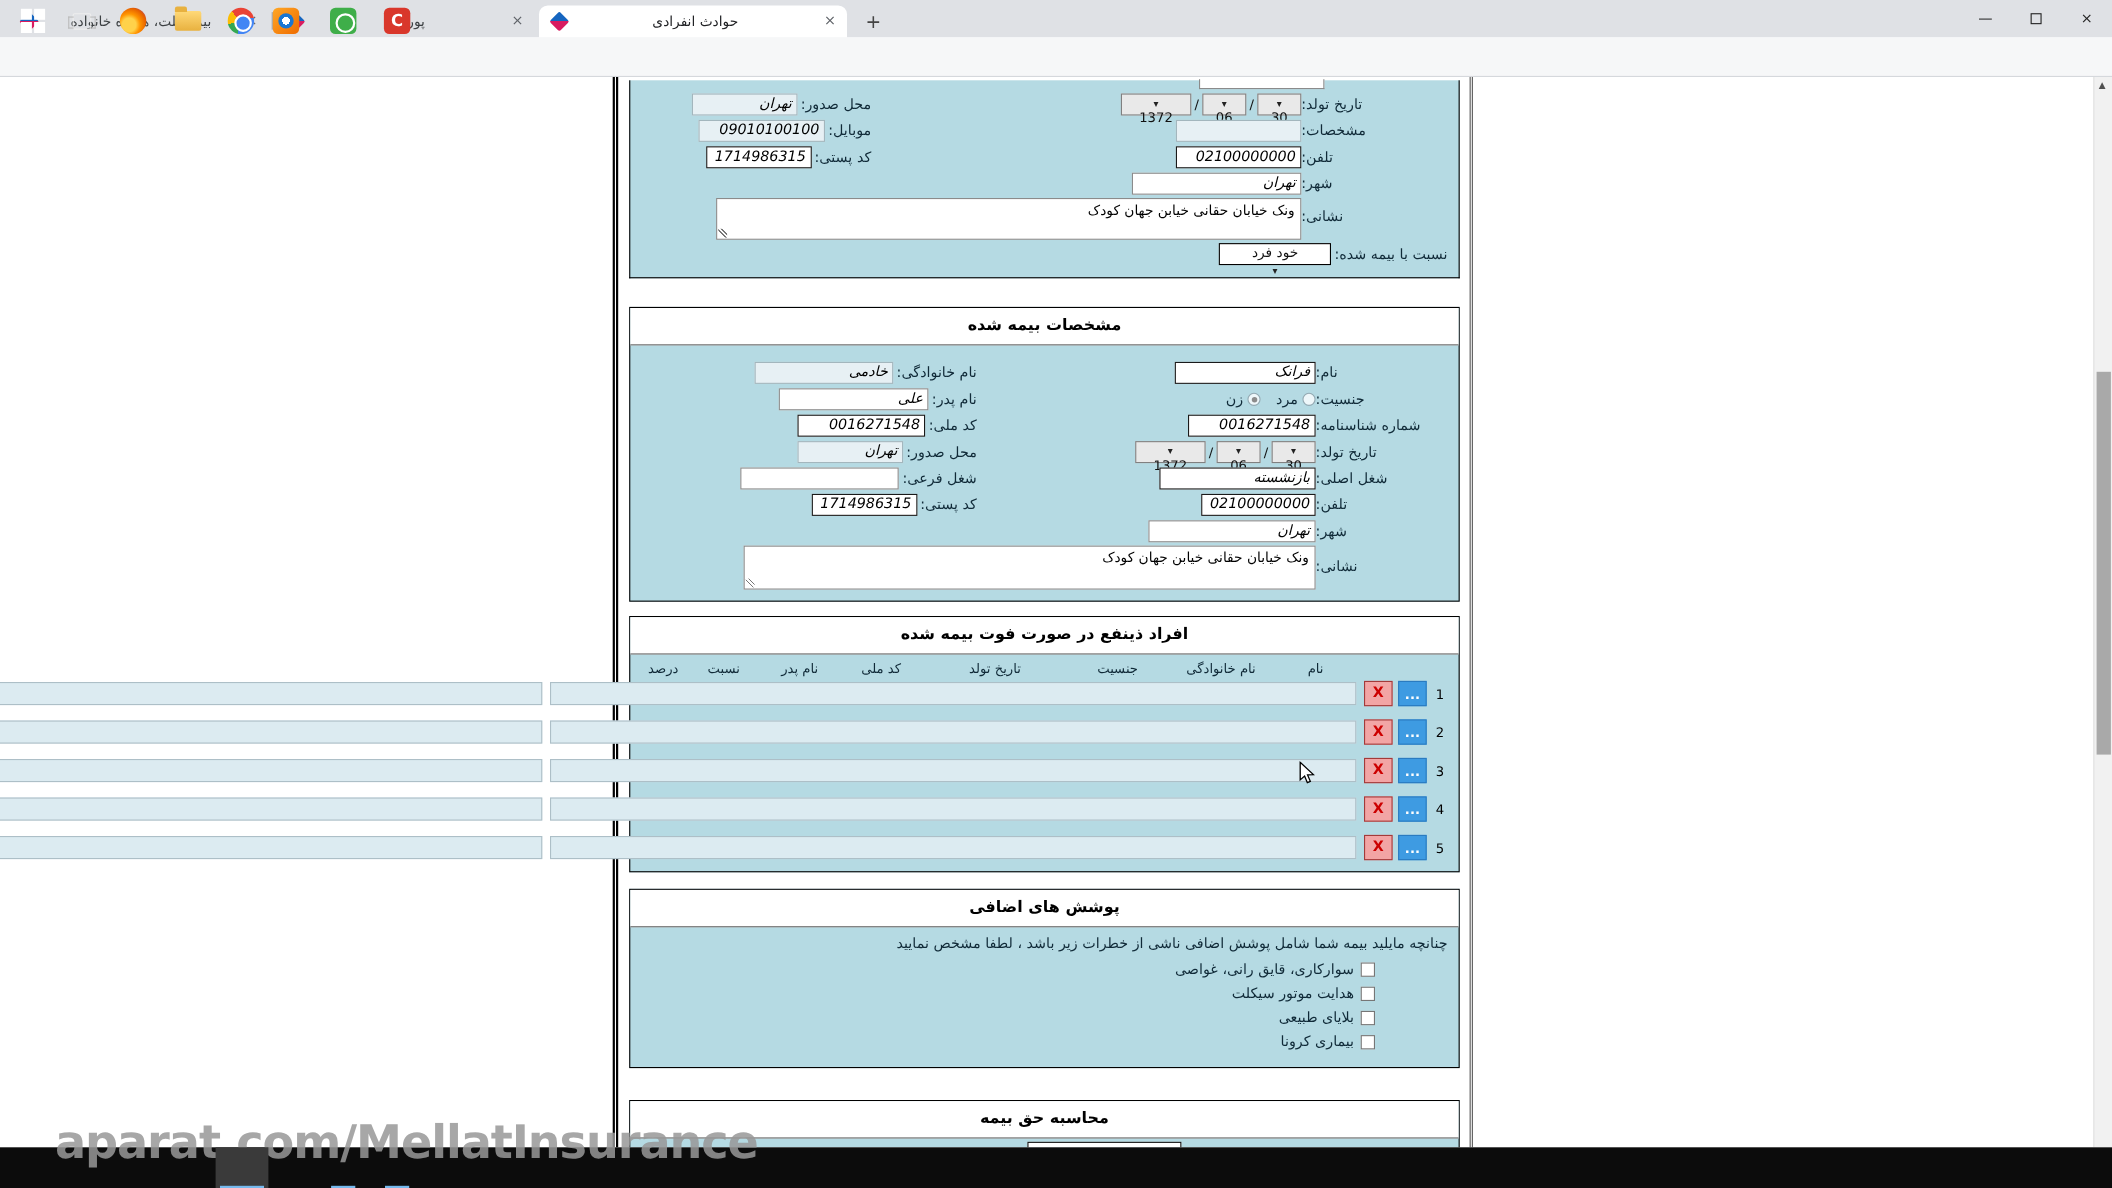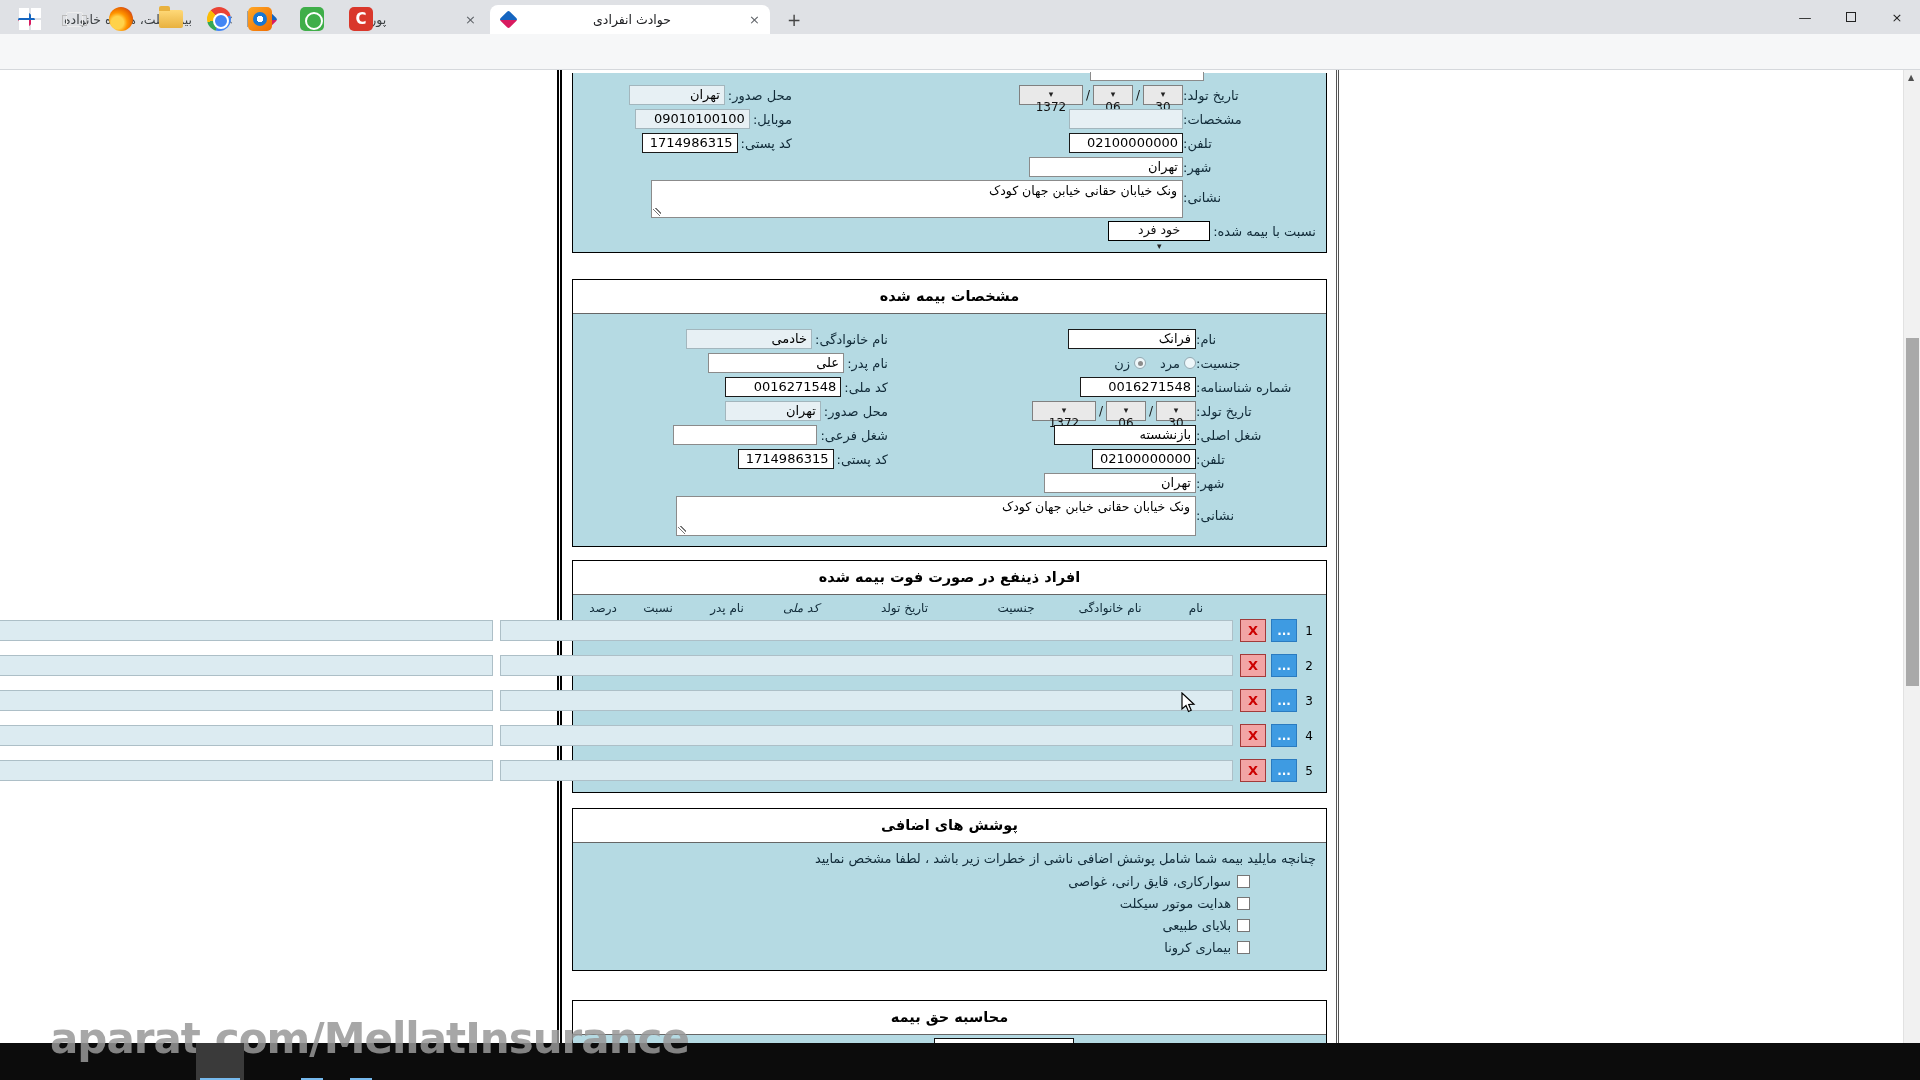--- a/index.html
+++ b/index.html
@@ -59,21 +59,21 @@
   .frow { display:flex; align-items:center; min-height:22px; margin:2px 0; position:relative; direction:rtl; }
   .lblbox { width:133px; flex:none; font-size:13px; color:#102a38; text-align:left; white-space:nowrap; }
   .sec-insured .lblbox { width:120px; }
   .lbl-auto { font-size:13px; color:#102a38; white-space:nowrap; margin-left:3px; }
   .lpair { position:absolute; display:flex; align-items:center; direction:rtl; }
   .sec-contact .lpair { right:524px; }
   .sec-insured .lpair { right:428px; }
   .llbl { font-size:13px; color:#102a38; white-space:nowrap; margin-left:3px; }
 
   .inp { height:20px; background:#fff; border:1px solid #8b8b8b; font-size:13px; color:#000;
-         padding:0 4px; text-align:right; line-height:18px; overflow:hidden; white-space:nowrap; }
+         padding:0 4px; text-align:right; line-height:18px; overflow:hidden; white-space:nowrap;font-style:italic; }
   .inp.dark { border:1.5px solid #1a1a1a; }
   .inp.lite { background:#e7f0f4; border:1px solid #a3b6bd; }
   .sel { height:20px; background:#e9e9e9; border:1px solid #808080; display:flex; direction:ltr;
          align-items:center; justify-content:space-between; padding:0 4px; font-size:12px; color:#111;flex-direction:column; }
   .sel.white { background:#fff; border:1.5px solid #000; font-size:12.5px; }
   .chev:after { content:"▾"; font-size:9px; color:#222; }
   .slash { font-size:12px; margin:0 3px; color:#111; }
   .ta { background:#fff; border:1px solid #8b8b8b; font-size:12.5px; color:#000; text-align:right;
         padding:2px 5px; position:relative; }
   .ta .grip { position:absolute; left:1px; bottom:1px; width:8px; height:8px;
@@ -92,21 +92,21 @@
   .c-num { width:14px; flex:none; font-size:12px; text-align:center; color:#000; }
   .c-btn { width:26px; flex:none; margin-right:5px; }
   .dbtn { width:26px; height:23px; background:#3e9be2; border:1px solid #2a7bc0; color:#fff;
           font-weight:bold; font-size:12px; display:flex; align-items:center; justify-content:center; }
   .xbtn { width:26px; height:23px; background:#f2a5a5; border:1px solid #a23a3a; color:#cc0000;
           font-weight:bold; font-size:13px; display:flex; align-items:center; justify-content:center; }
   .c-name { width:74px; flex:none; margin-right:7px; }
   .c-fam  { width:84px; flex:none; margin-right:7px; }
   .c-gen  { width:92px; flex:none; margin-right:6px; display:flex; direction:rtl; align-items:center; justify-content:center; }
   .c-birth{ width:121px; flex:none; margin-right:5px; display:flex; direction:rtl; }
-  .c-nat  { width:74px; flex:none; margin-right:6px;font-style:italic; }
+  .c-nat  { width:74px; flex:none; margin-right:6px; }
   .c-fat  { width:60px; flex:none; margin-right:7px; }
   .c-rel  { width:64px; flex:none; margin-right:7px; }
   .c-pct  { width:30px; flex:none; margin-right:8px; }
   .binp { height:21px; width:100%; background:#dcebf1; border:1px solid #adbfc7; }
 
   
   .cov-intro { font-size:13px; color:#102a38; text-align:right; padding-left:4px; margin-bottom:8px; }
   .checkline { display:flex; direction:rtl; align-items:center; margin:7px 0; padding-right:66px; }
   .cb { width:13px; height:13px; background:#fff; border:1px solid #767676; flex:none; margin-left:6px; }
   .cb-label { font-size:13px; color:#102a38; }

